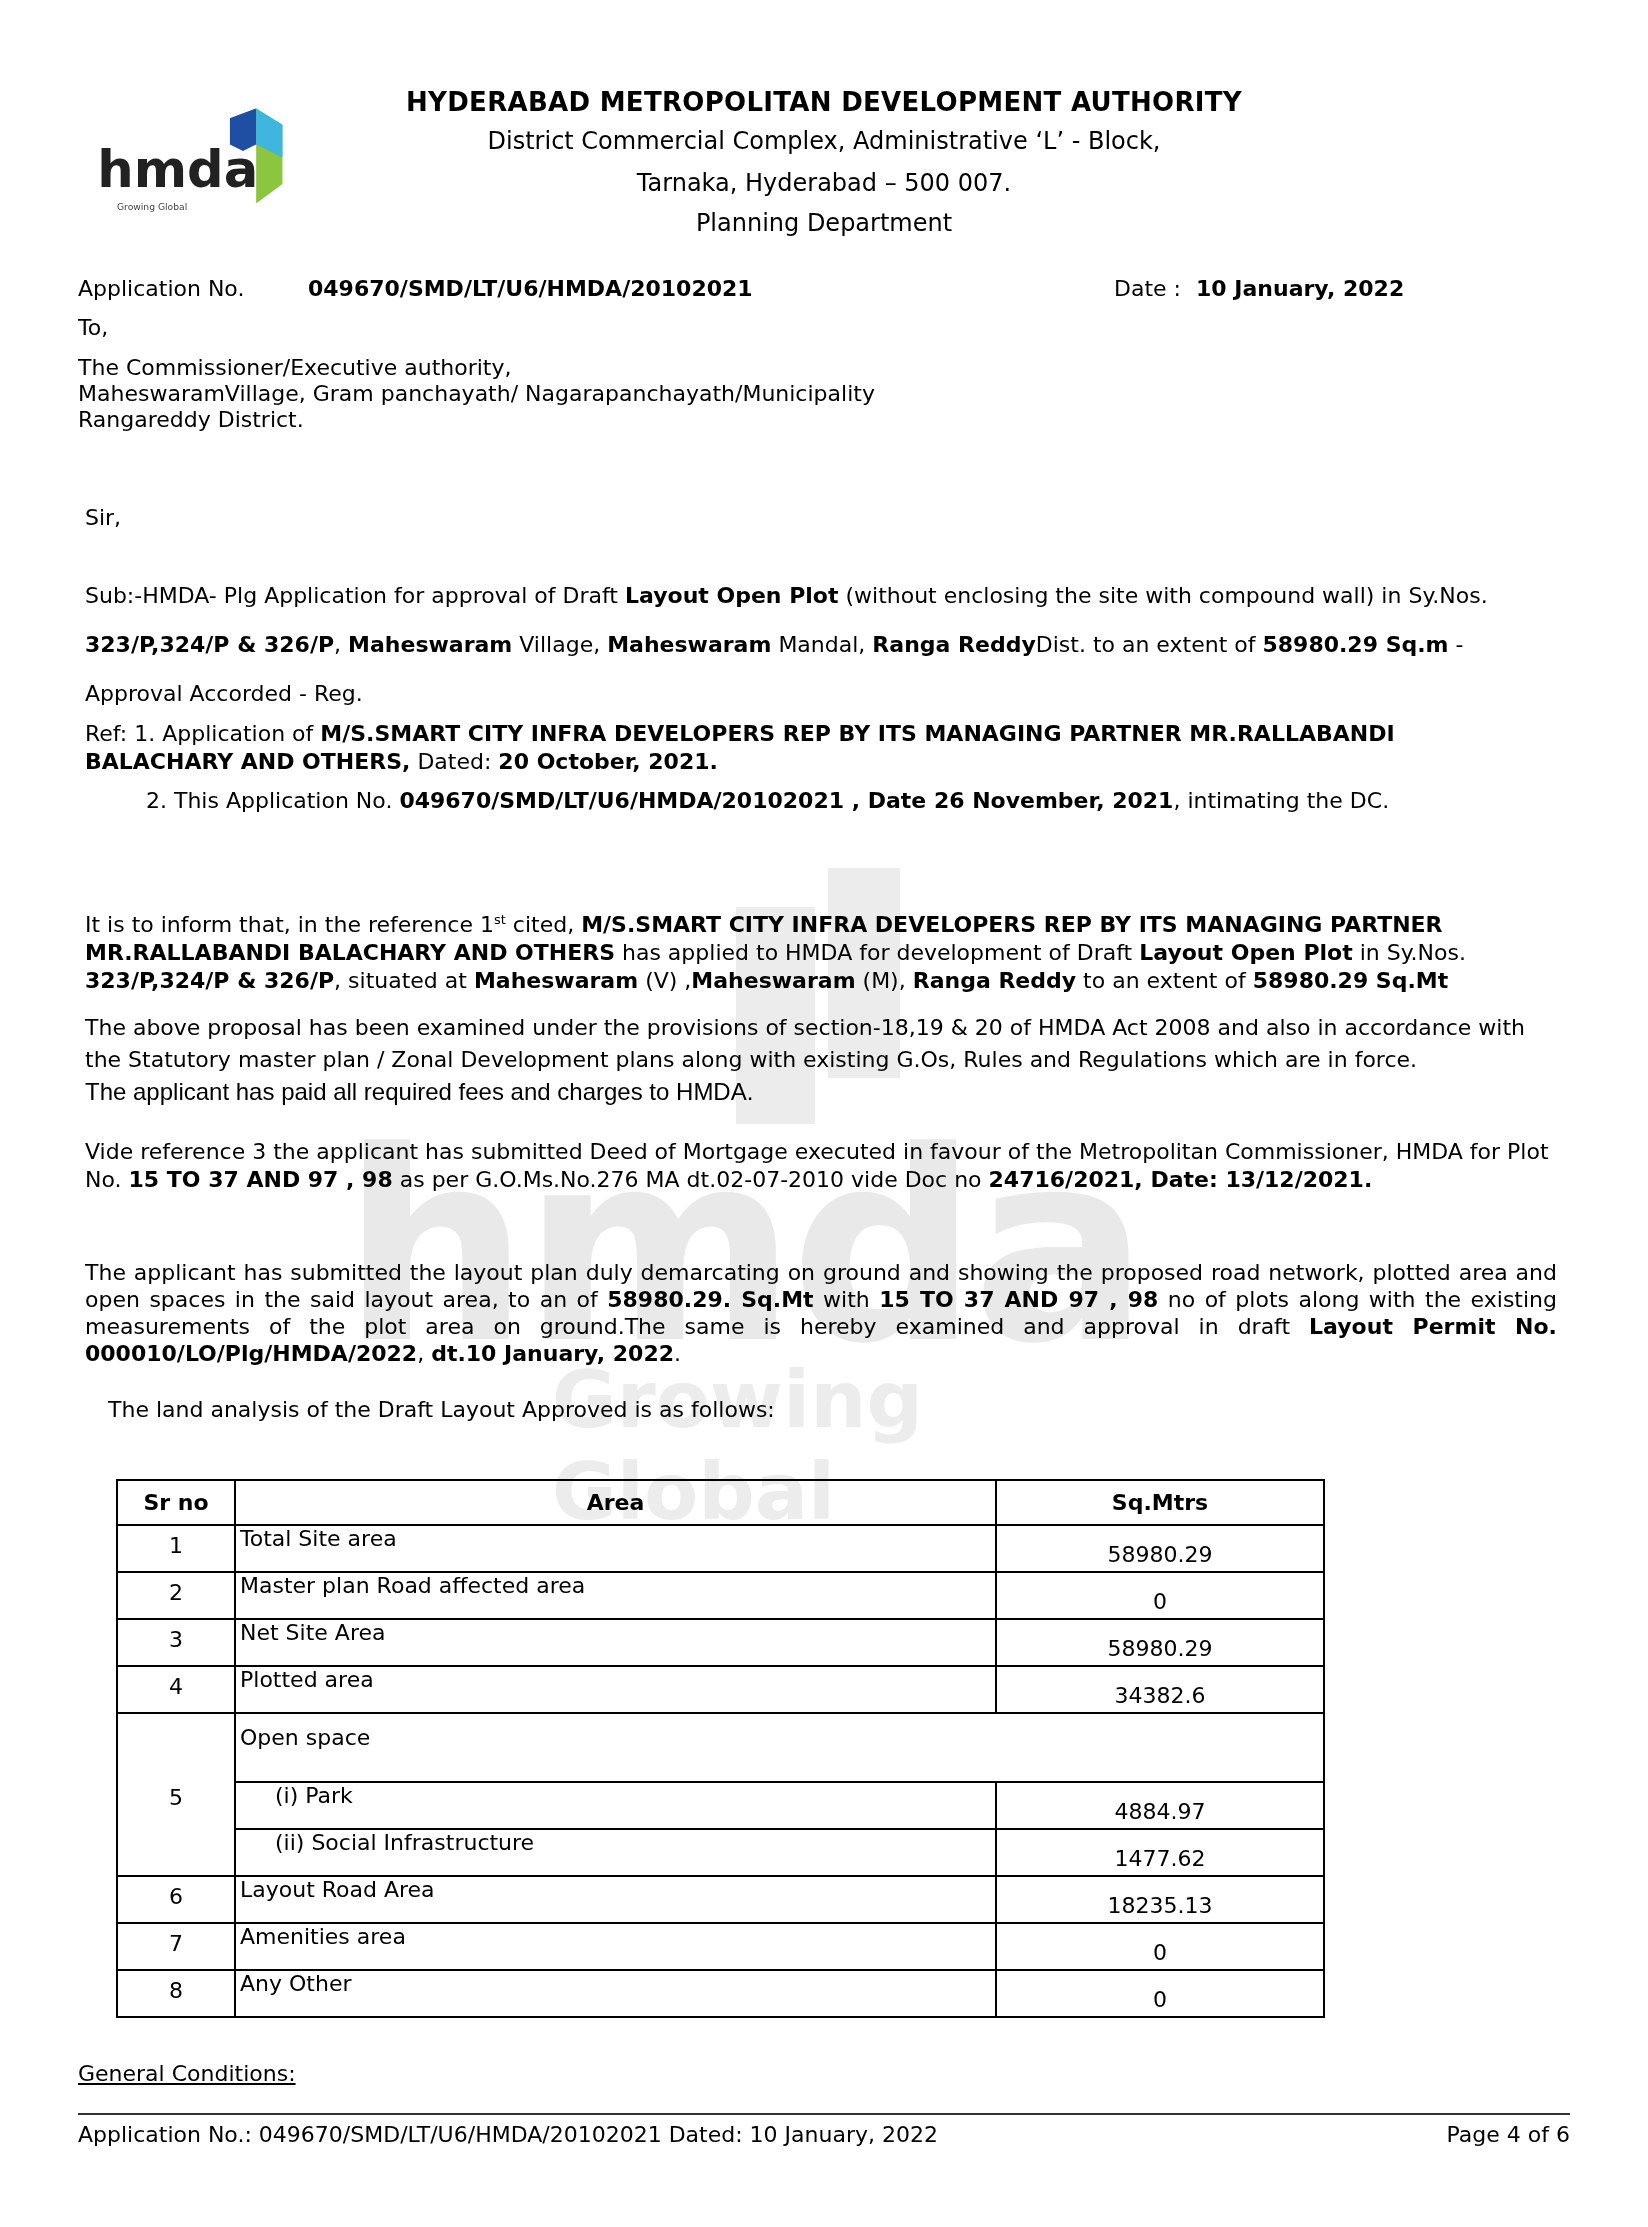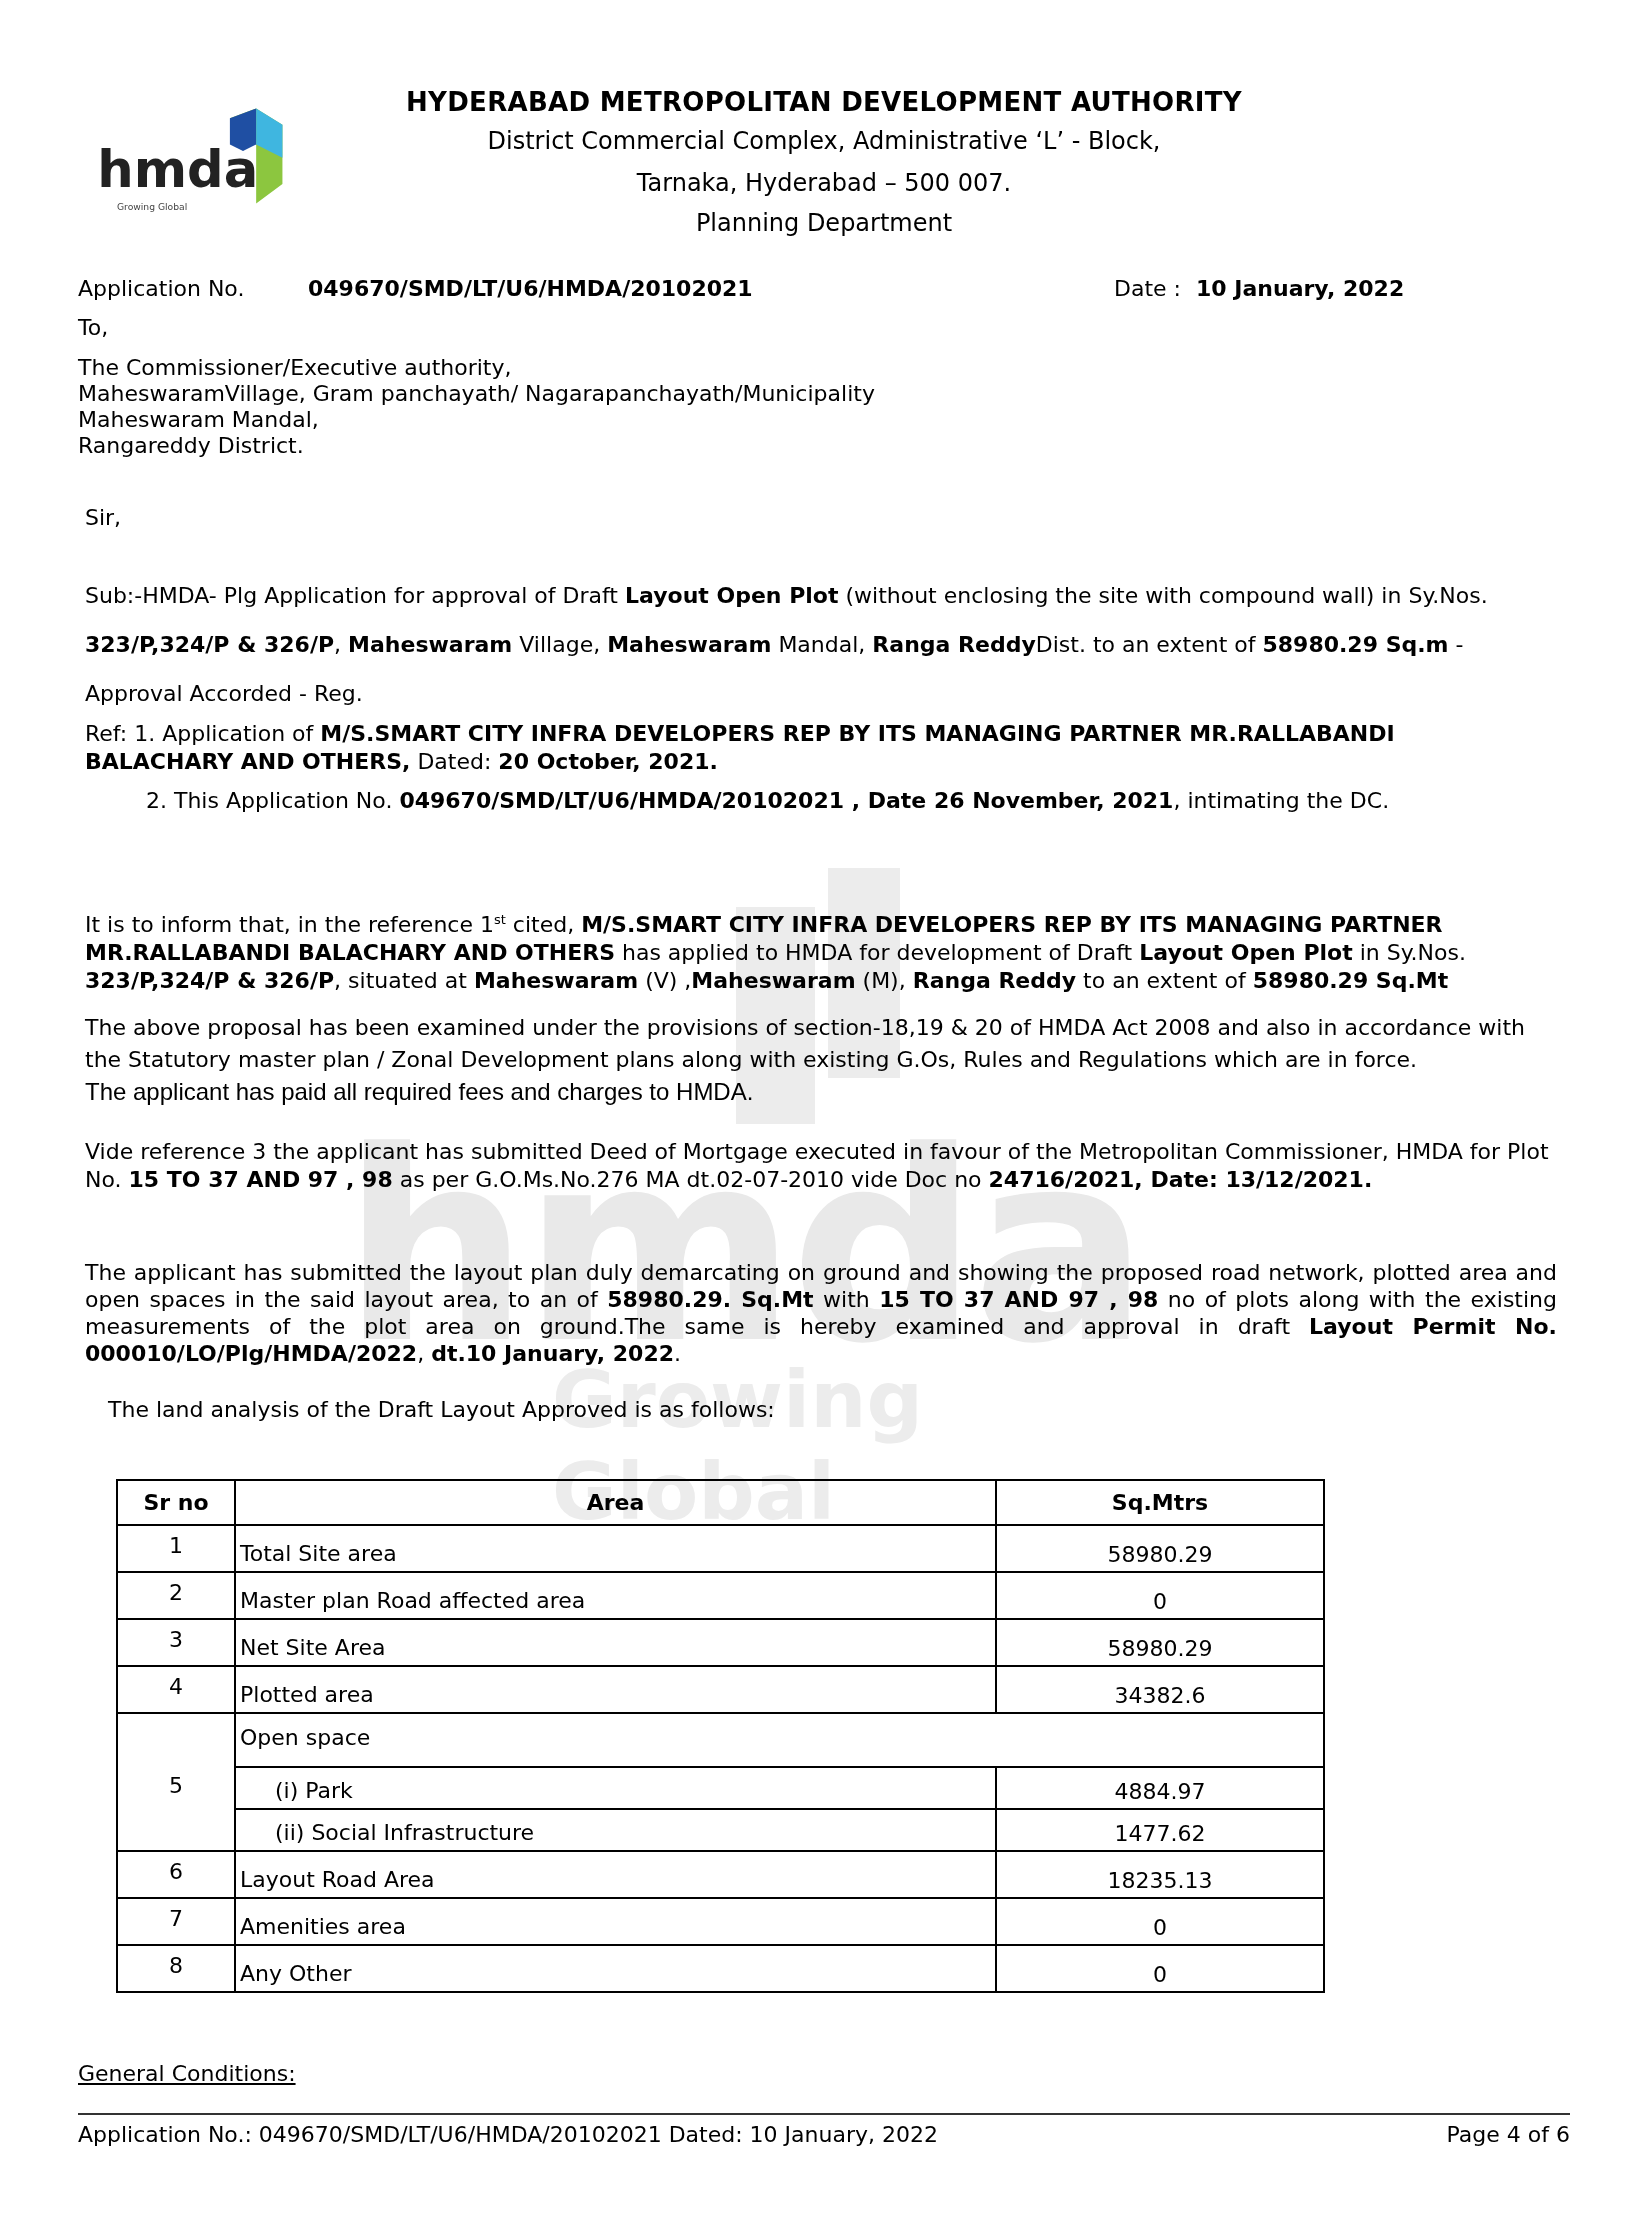--- a/index.html
+++ b/index.html
@@ -14,21 +14,21 @@
   .wm-bar { position:absolute; background:#ececec; }
   .header-title { left: 0; width: 1648px; text-align: center; top: 87px; font-size: 26px; font-weight: bold; letter-spacing: 0.3px; }
   .header-line { left: 0; width: 1648px; text-align: center; font-size: 24px; }
   .logo { left: 92px; top: 105px; width: 197px; height: 125px; }
   .para { left: 85px; width: 1472px; line-height: 28px; }
   .just { text-align: justify; text-align-last: left; }
   table.land { position: absolute; left: 116px; top: 1479px; width: 1209px; border-collapse: collapse; font-size: 22px; }
   table.land td, table.land th { border: 2px solid #000; padding: 0 4px; }
   table.land th { height: 43px; font-weight: bold; text-align: center; }
   table.land td.sr { width: 108px; text-align: center; vertical-align: top; padding-top: 6.6px; }
-  table.land td.area { width: 716px; vertical-align: bottom; padding-bottom: 5px; }
+  table.land td.area { width: 716px; vertical-align: bottom; padding-bottom: 20px; }
   table.land td.val { text-align: center; vertical-align: bottom; padding-bottom: 4px; }
   table.land tr.r { height: 47px; }
   table.land tr.sub { height: 42px; margin-top: 34px; }
   .indent { padding-left: 39px !important; }
   .footer-rule { left: 78px; width: 1492px; top: 2113px; height: 2px; background: #333; }
   .underline { text-decoration: underline; }
 </style>
 </head>
 <body>
 
@@ -56,21 +56,20 @@
 
 <div class="abs" style="left:78px; top:276px;">Application No.</div>
 <div class="abs" style="left:308px; top:276px; font-weight:bold;">049670/SMD/LT/U6/HMDA/20102021</div>
 <div class="abs" style="left:1114px; top:276px;">Date :</div>
 <div class="abs" style="left:1196px; top:276px; font-weight:bold;">10 January, 2022</div>
 
 <div class="abs" style="left:78px; top:315px;">To,</div>
 <div class="abs" style="left:78px; top:355px; line-height:26px;">
   <div>The Commissioner/Executive authority,</div>
   <div>MaheswaramVillage, Gram panchayath/ Nagarapanchayath/Municipality</div>
-  <div>Maheswaram Mandal,</div>
   <div>Rangareddy District.</div>
 </div>
 <div class="abs" style="left:85px; top:505px;">Sir,</div>
 
 <div class="abs para" style="top:582px;">
   <span>Sub:-HMDA- Plg  Application for approval of  Draft </span><b>Layout Open Plot</b><span> (without enclosing  the site  with compound wall) in Sy.Nos.</span>
 </div>
 <div class="abs para" style="top:631px;">
   <b>323/P,324/P &amp; 326/P</b>, <b>Maheswaram</b><span> Village, </span><b>Maheswaram</b><span> Mandal, </span><b>Ranga Reddy</b><span>Dist. to an extent of </span><b>58980.29 Sq.m</b><span> -</span>
 </div>

